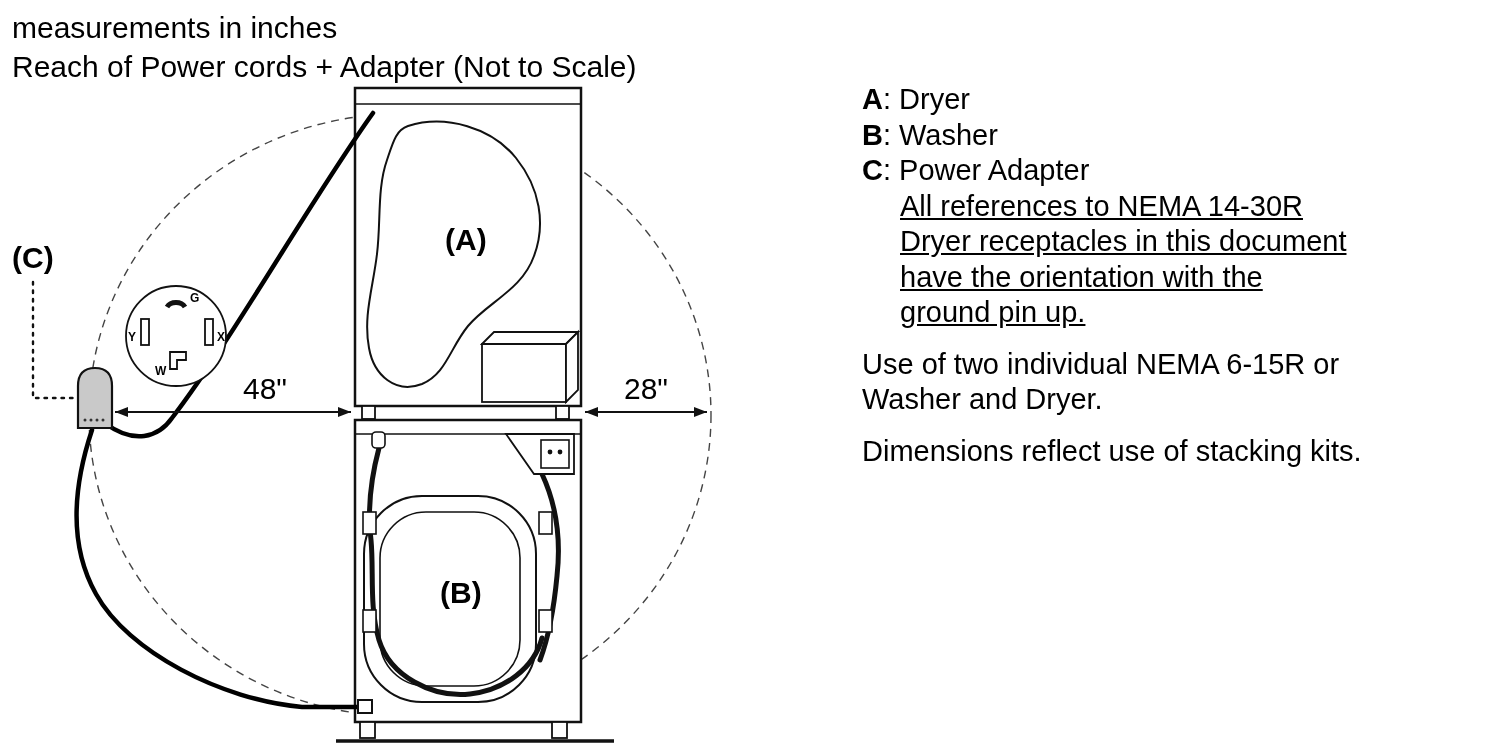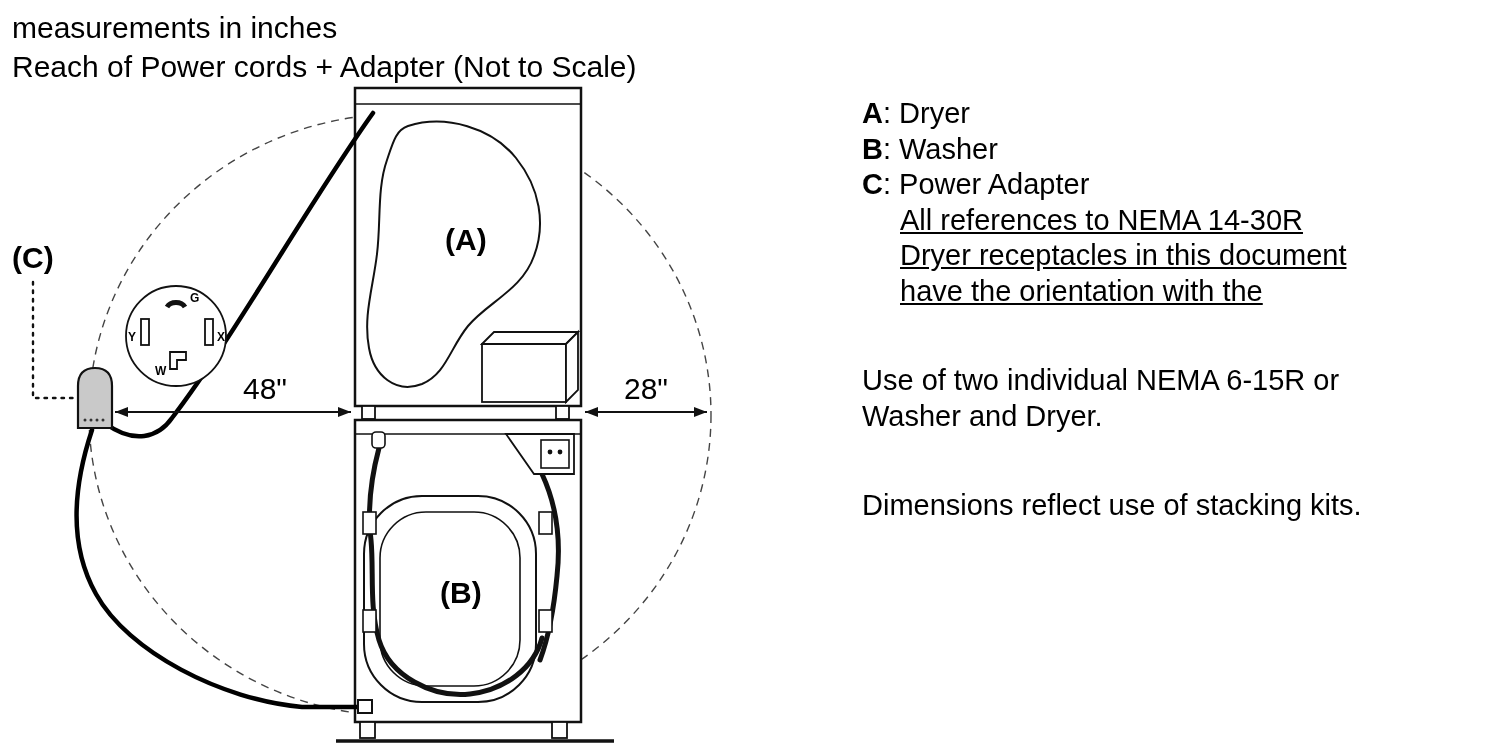--- a/index.html
+++ b/index.html
@@ -6,26 +6,26 @@
   body{
     width:1500px;height:750px;position:relative;overflow:hidden;
     background:#ffffff;color:#000;
     font-family:"Liberation Sans","DejaVu Sans",sans-serif;
   }
   .header{
     position:absolute;left:12px;top:8px;
     font-size:30px;line-height:39px;color:#000;
   }
   .right-col{
-    position:absolute;left:862px;top:96px;
+    position:absolute;left:862px;top:82px;
     font-size:29px;line-height:35.5px;color:#000;
   }
   .legend-line .lk{font-weight:bold;}
   .c-note{padding-left:38px;text-decoration:underline;}
-  .para{margin-top:54px;}
+  .para{margin-top:16px;}
   .svg-wrap{position:absolute;left:0;top:0;}
   svg text{font-family:"Liberation Sans","DejaVu Sans",sans-serif;fill:#000;}
   .dia-label{font-size:30px;font-weight:bold;}
   .dim-label{font-size:30px;}
   .pin-label{font-size:12px;font-weight:bold;}
 </style>
 </head>
 <body>
 
 <div class="header">
@@ -135,20 +135,21 @@
   </div>
   <div class="legend-line">
     <span class="lk">B</span><span>: Washer</span>
   </div>
   <div class="legend-line">
     <span class="lk">C</span><span>: Power Adapter</span>
   </div>
   <div class="c-note">All references to NEMA 14-30R</div>
   <div class="c-note">Dryer receptacles in this document</div>
   <div class="c-note">have the orientation with the</div>
+  <div class="c-note">ground pin up.</div>
 
   <div class="para">
     <div>Use of two individual NEMA 6-15R or</div>
     <div>Washer and Dryer.</div>
   </div>
 
   <div class="para">Dimensions reflect use of stacking kits.</div>
 </div>
 
 </body></html>

